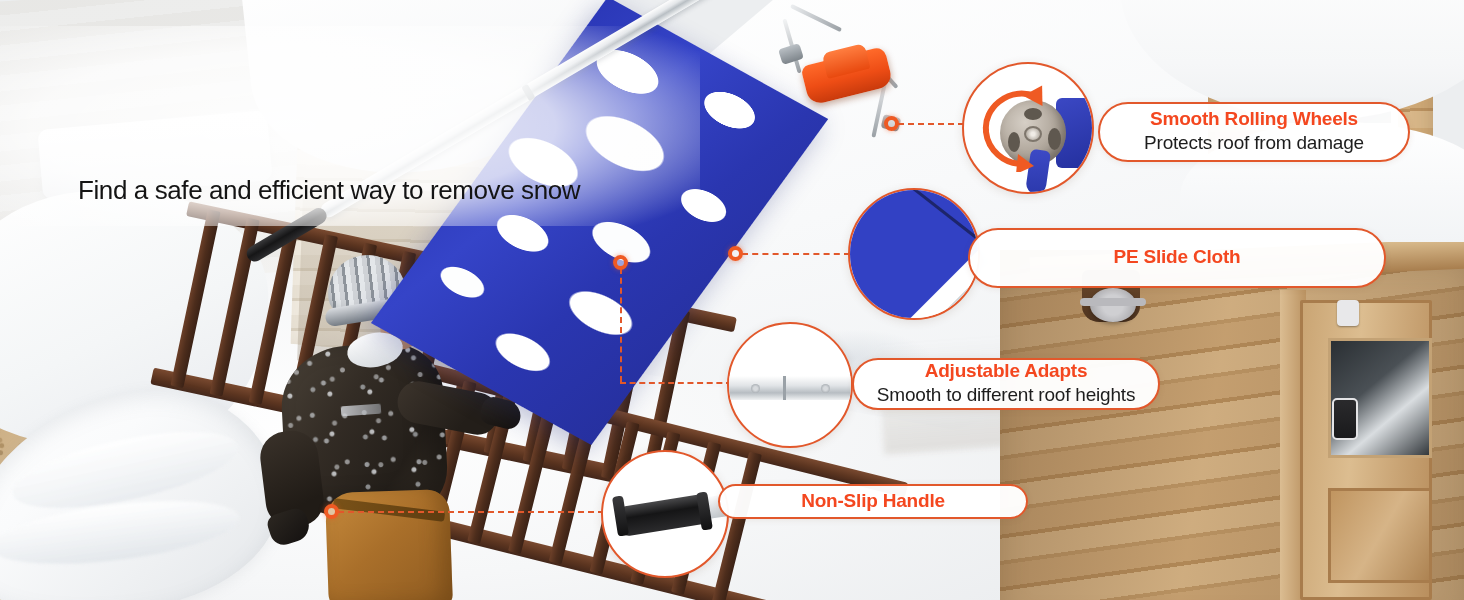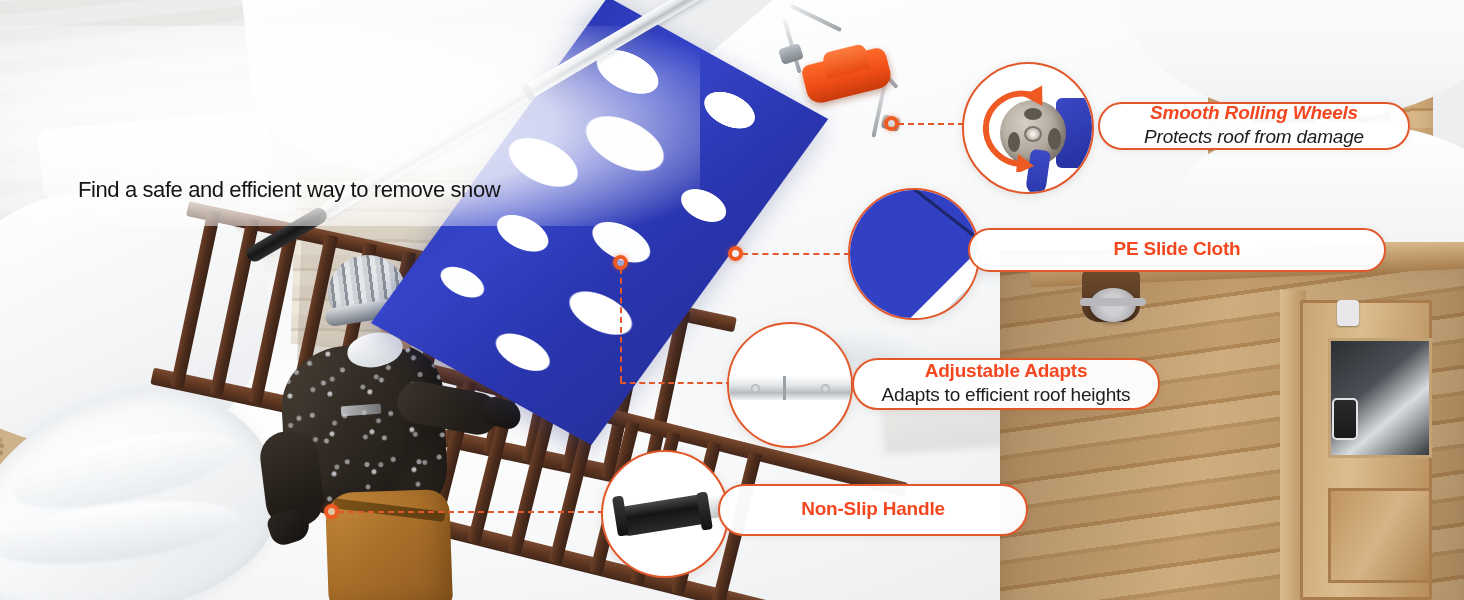--- a/index.html
+++ b/index.html
@@ -586,45 +586,45 @@
     letter-spacing: -.2px;
     white-space: nowrap;
   }
   .pill-sub {
     color: #1d1d1d;
     font-size: 19px;
     line-height: 1.26;
     letter-spacing: -.2px;
     white-space: nowrap;
   }
-  .pill-wheels { left: 1098px; top: 102px; width: 312px; height: 48px; font-style: italic; }
-  .pill-cloth  { left: 968px;  top: 228px; width: 418px; height: 44px; }
+  .pill-wheels { left: 1098px; top: 102px; width: 312px; height: 60px; }
+  .pill-cloth  { left: 968px;  top: 228px; width: 418px; height: 60px; }
   .pill-adj    { left: 852px;  top: 358px; width: 308px; height: 52px; }
-  .pill-grip   { left: 718px;  top: 484px; width: 310px; height: 52px; }
+  .pill-grip   { left: 718px;  top: 484px; width: 310px; height: 35px; }
 
   
   .head-wash {
     position: absolute; left: 0; top: 26px; width: 700px; height: 200px;
     background: radial-gradient(ellipse 68% 72% at 42% 50%,
       rgba(255,255,255,.93) 0%, rgba(255,255,255,.78) 55%, rgba(255,255,255,0) 100%);
   }
   .headline {
     position: absolute; left: 78px; top: 62px;
     color: #f4471f;
     font-weight: bold;
     font-size: 48px;
     line-height: 54px;
     letter-spacing: -1.2px;
     white-space: nowrap;
     text-shadow: 0 1px 2px rgba(255,255,255,.55);
   }
   .subhead {
     position: absolute; left: 78px; top: 174px;
     color: #141414;
-    font-size: 22px;
+    font-size: 26px;
     line-height: 32px;
     letter-spacing: -.4px;
     white-space: nowrap;
   }
 </style>
 </head>
 <body>
 
 <div id="stage">
 
@@ -791,21 +791,21 @@
     <div class="pill-title">Smooth Rolling Wheels</div>
     <div class="pill-sub">Protects roof from damage</div>
   </div>
 
   <div class="pill pill-cloth">
     <div class="pill-title">PE Slide Cloth</div>
   </div>
 
   <div class="pill pill-adj">
     <div class="pill-title">Adjustable Adapts</div>
-    <div class="pill-sub">Adapts to efficient roof heights</div>
+    <div class="pill-sub">Smooth to different roof heights</div>
   </div>
 
   <div class="pill pill-grip">
     <div class="pill-title">Non-Slip Handle</div>
   </div>
 
   <div class="head-wash"></div>
   <div class="subhead">Find a safe and efficient way to remove snow</div>
 
 </div>

